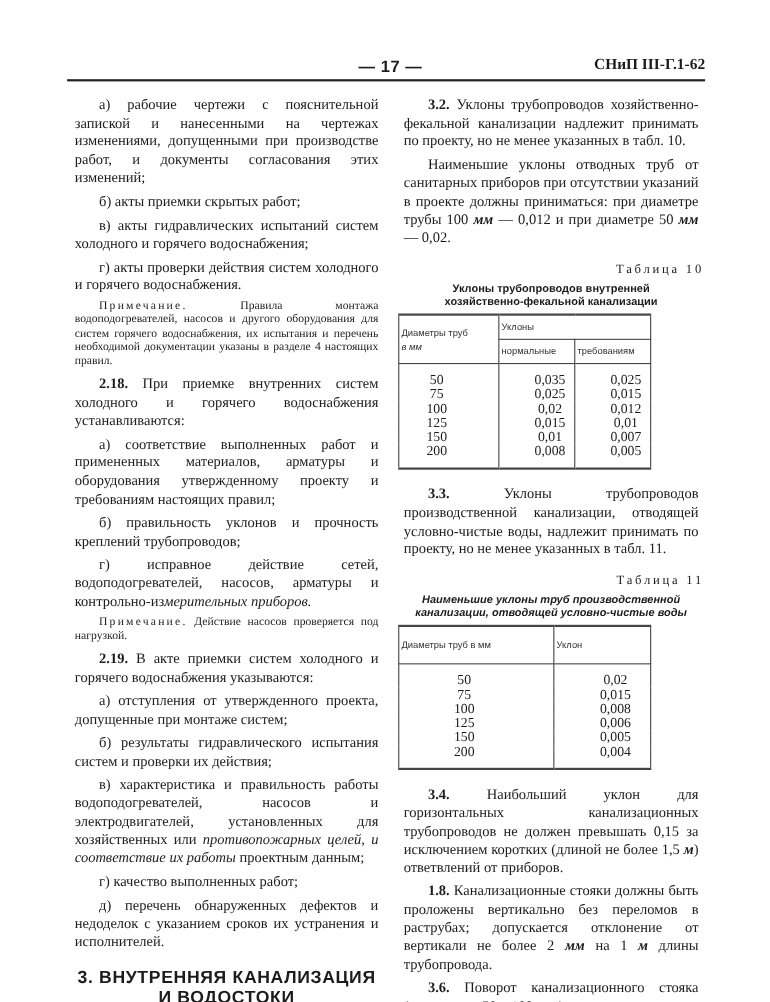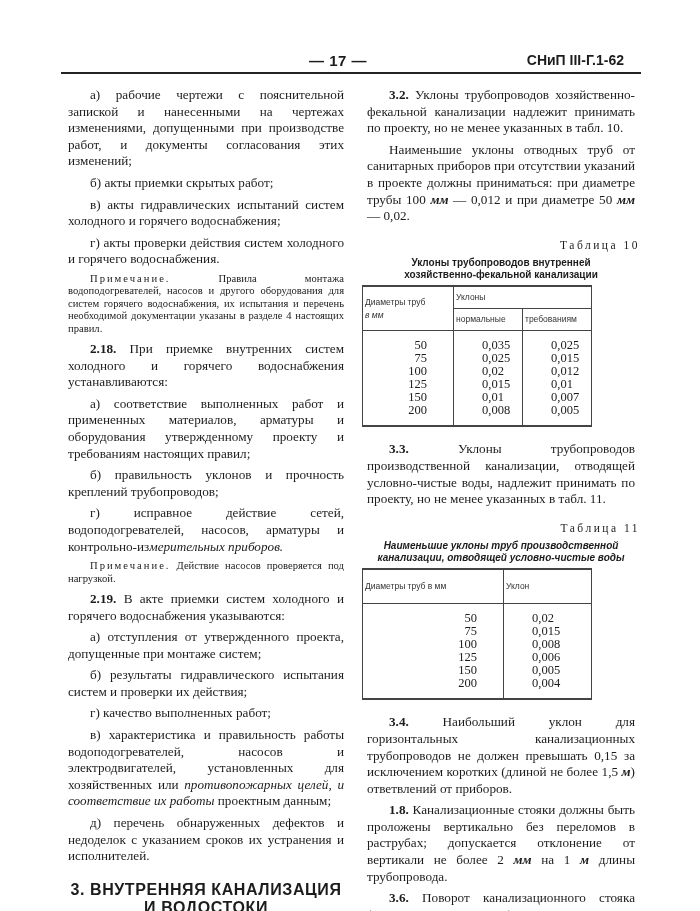--- a/index.html
+++ b/index.html
@@ -1,40 +1,40 @@
 <!DOCTYPE html>
 <html><head>
 <meta charset="utf-8">
 <style>
   html, body { margin: 0; padding: 0; background: #ffffff; }
   body { width: 700px; height: 911px; position: relative; overflow: hidden;
          font-family: "Liberation Serif", "DejaVu Serif", serif; color: #1c1c1c; }
-  .page-header { position: absolute; left: 44px; top: 50px; width: 580px; height: 22px; }
+  .page-header { position: absolute; left: 61px; top: 50px; width: 580px; height: 22px; }
   .page-number { position: absolute; left: 265px; top: 2px; font-family: "Liberation Sans", sans-serif; font-weight: bold; font-size: 15px; letter-spacing: 0.5px; }
-  .doc-code { position: absolute; right: 0; top: 2px; font-family: Liberation Sans, sans-serif; font-weight: bold; font-size: 14px; }
+  .doc-code { position: absolute; right: 0; top: 2px; font-family: Liberation Serif, serif; font-weight: bold; font-size: 14px; }
   .header-rule { position: absolute; left: 61px; top: 72px; width: 580px; height: 0; border-top: 2px solid #222; }
 
   .col { position: absolute; top: 82px; font-size: 13.2px; line-height: 16.6px; text-align: justify; }
   .col-left { left: 63px; width: 286px; }
   .col-right { left: 362px; width: 278px; }
   p { margin: 5px; }
   .ind { text-indent: 22px; }
   .lbl { font-weight: bold; }
   .note { font-size: 10.6px; line-height: 12.4px; text-indent: 22px; margin-top: 5px; margin-bottom: 6px; }
   .note .sp { letter-spacing: 2px; }
   .it { font-style: italic; }
   .section-title { text-align: center; font-family: "Liberation Sans", sans-serif; font-weight: bold; font-size: 16px; line-height: 18px; margin-top: 16px; letter-spacing: 0.6px; }
   .sub-title { text-align: left; font-family: "Liberation Sans", sans-serif; font-weight: bold; font-size: 11px; margin-top: 10px; margin-bottom: 8px; letter-spacing: 0.4px; }
 
   .tbl-caption { text-align: right; font-size: 11.5px; letter-spacing: 2.5px; margin-top: 12px; }
   .tbl-title { text-align: center; font-family: "Liberation Sans", sans-serif; font-weight: bold; font-size: 10px; line-height: 12px; margin-top: 4px; margin-bottom: 4px; }
   .tbl-title.it { font-style: italic; }
   table.data { width: 230px; border-collapse: collapse; font-size: 12.5px; line-height: 13px; margin-bottom: 14px; }
   table.data th { font-family: "Liberation Sans", sans-serif; font-weight: normal; font-size: 8.5px; color: #333; padding: 4px 2px; border: 1px solid #444; }
-  table.data td { border-left: 1px solid #444; border-right: 1px solid #444; padding: 0 4px; }
+  table.data td { border-left: 1px solid #444; border-right: 1px solid #444; padding: 0 4px; text-align: center; }
   table.data tr.first td { padding-top: 8px; }
   table.data tr.last td { padding-bottom: 8px; border-bottom: 2px solid #444; }
   table.data thead tr:first-child th { border-top: 2px solid #444; }
   td.num-l { text-align: right; padding-right: 26px !important; }
   td.num-c { text-align: left; padding-left: 28px !important; }
 </style>
 </head>
 <body>
 
 <div class="page-header">
@@ -52,22 +52,22 @@
 
   <p class="ind"><span class="lbl">2.18.</span><span> При приемке внутренних систем холодного и горячего водоснабжения устанавливаются:</span></p>
   <p class="ind">а) соответствие выполненных работ и примененных материалов, арматуры и оборудования утвержденному проекту и требованиям настоящих правил;</p>
   <p class="ind">б) правильность уклонов и прочность креплений трубопроводов;</p>
   <p class="ind"><span>г) исправное действие сетей, водоподогревателей, насосов, арматуры и контрольно-из</span><span class="it">мерительных приборов.</span></p>
   <p class="note"><span class="sp">Примечание.</span><span> Действие насосов проверяется под нагрузкой.</span></p>
 
   <p class="ind"><span class="lbl">2.19.</span><span> В акте приемки систем холодного и горячего водоснабжения указываются:</span></p>
   <p class="ind">а) отступления от утвержденного проекта, допущенные при монтаже систем;</p>
   <p class="ind">б) результаты гидравлического испытания систем и проверки их действия;</p>
+  <p class="ind"><span>в) характеристика и правильность работы водоподогревателей, насосов и электродвигателей, установленных для хозяйственных или </span><span class="it">противопожарных целей, и соответствие их работы</span><span> проектным данным;</span></p>
   <p class="ind">г) качество выполненных работ;</p>
-  <p class="ind"><span>в) характеристика и правильность работы водоподогревателей, насосов и электродвигателей, установленных для хозяйственных или </span><span class="it">противопожарных целей, и соответствие их работы</span><span> проектным данным;</span></p>
   <p class="ind">д) перечень обнаруженных дефектов и недоделок с указанием сроков их устранения и исполнителей.</p>
 
   <div class="section-title">
     <div>3. ВНУТРЕННЯЯ КАНАЛИЗАЦИЯ</div>
     <div>И ВОДОСТОКИ</div>
   </div>
   <div class="sub-title">ПРОКЛАДКА ТРУБОПРОВОДОВ</div>
 
 </div>
 

